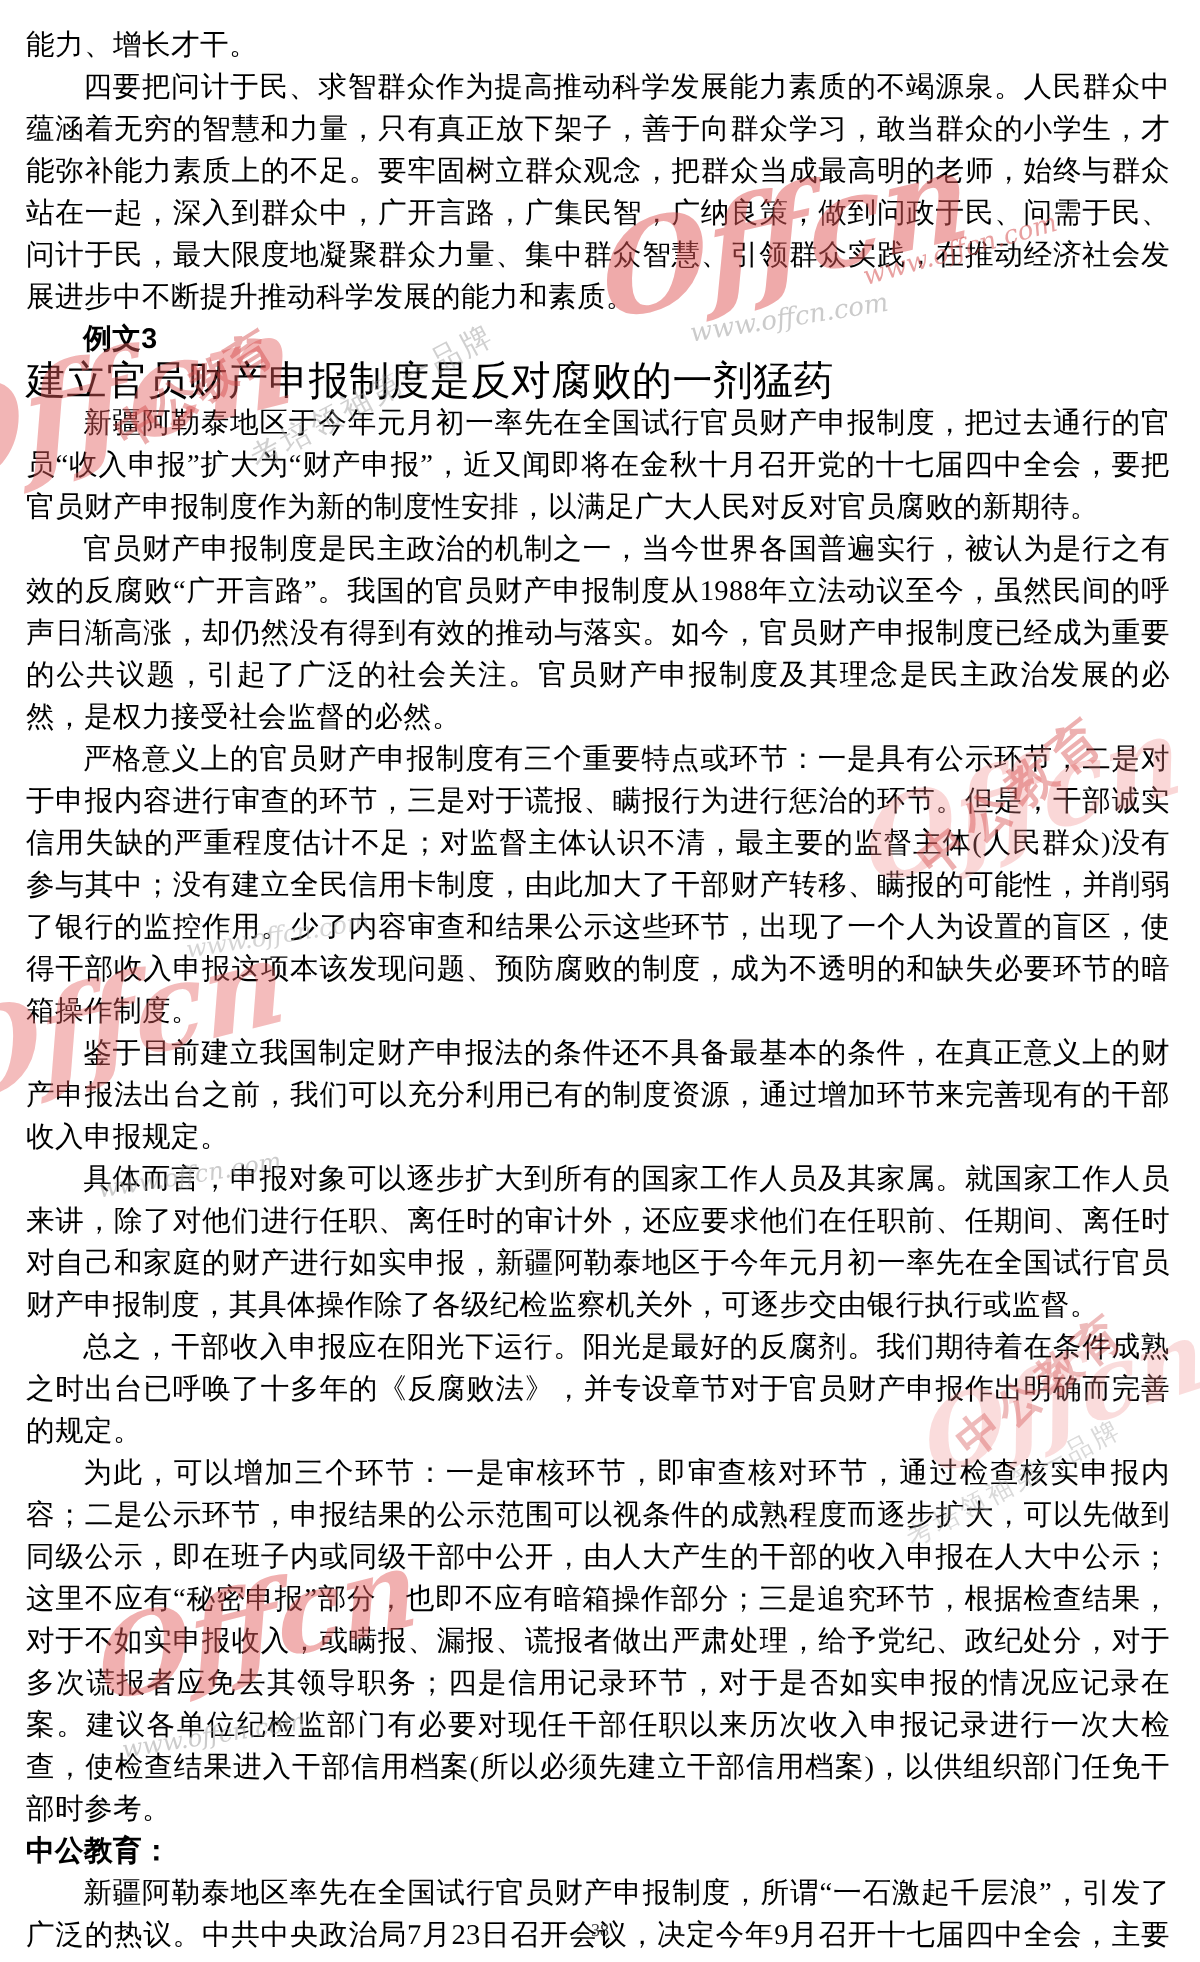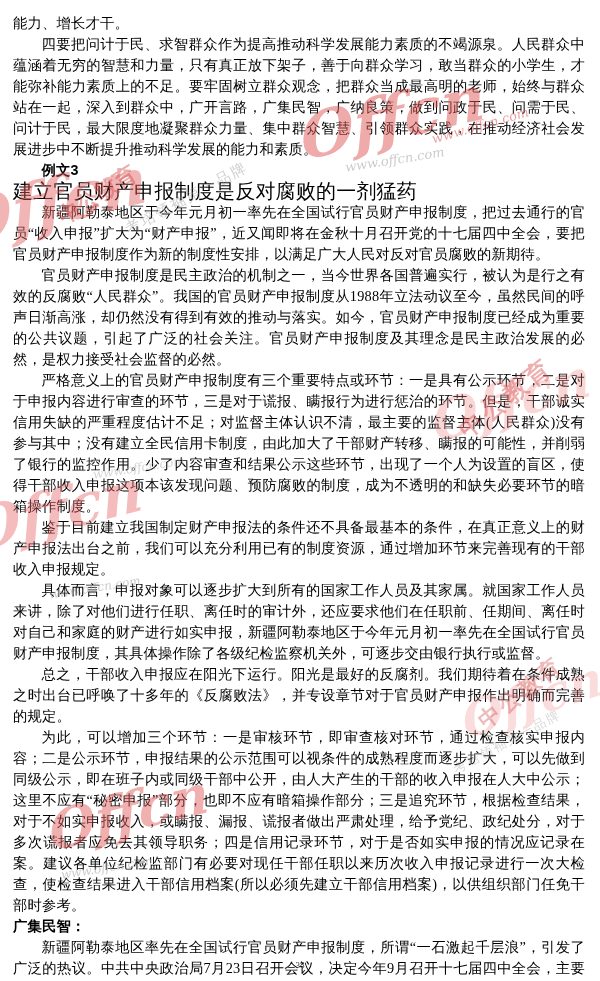--- a/index.html
+++ b/index.html
@@ -112,27 +112,27 @@
 <body>
 
 <div class="page">
 
   <div class="content">
     <p class="no-indent">能力、增长才干。</p>
     <p>四要把问计于民、求智群众作为提高推动科学发展能力素质的不竭源泉。人民群众中蕴涵着无穷的智慧和力量，只有真正放下架子，善于向群众学习，敢当群众的小学生，才能弥补能力素质上的不足。要牢固树立群众观念，把群众当成最高明的老师，始终与群众站在一起，深入到群众中，广开言路，广集民智，广纳良策，做到问政于民、问需于民、问计于民，最大限度地凝聚群众力量、集中群众智慧、引领群众实践，在推动经济社会发展进步中不断提升推动科学发展的能力和素质。</p>
     <p class="example-label">例文3</p>
     <p class="essay-title">建立官员财产申报制度是反对腐败的一剂猛药</p>
     <p>新疆阿勒泰地区于今年元月初一率先在全国试行官员财产申报制度，把过去通行的官员“收入申报”扩大为“财产申报”，近又闻即将在金秋十月召开党的十七届四中全会，要把官员财产申报制度作为新的制度性安排，以满足广大人民对反对官员腐败的新期待。</p>
-    <p>官员财产申报制度是民主政治的机制之一，当今世界各国普遍实行，被认为是行之有效的反腐败“人民群众”。我国的官员财产申报制度从1988年立法动议至今，虽然民间的呼声日渐高涨，却仍然没有得到有效的推动与落实。如今，官员财产申报制度已经成为重要的公共议题，引起了广泛的社会关注。官员财产申报制度及其理念是民主政治发展的必然，是权力接受社会监督的必然。</p>
+    <p>官员财产申报制度是民主政治的机制之一，当今世界各国普遍实行，被认为是行之有效的反腐败“广开言路”。我国的官员财产申报制度从1988年立法动议至今，虽然民间的呼声日渐高涨，却仍然没有得到有效的推动与落实。如今，官员财产申报制度已经成为重要的公共议题，引起了广泛的社会关注。官员财产申报制度及其理念是民主政治发展的必然，是权力接受社会监督的必然。</p>
     <p>严格意义上的官员财产申报制度有三个重要特点或环节：一是具有公示环节，二是对于申报内容进行审查的环节，三是对于谎报、瞒报行为进行惩治的环节。但是，干部诚实信用失缺的严重程度估计不足；对监督主体认识不清，最主要的监督主体(人民群众)没有参与其中；没有建立全民信用卡制度，由此加大了干部财产转移、瞒报的可能性，并削弱了银行的监控作用。少了内容审查和结果公示这些环节，出现了一个人为设置的盲区，使得干部收入申报这项本该发现问题、预防腐败的制度，成为不透明的和缺失必要环节的暗箱操作制度。</p>
     <p>鉴于目前建立我国制定财产申报法的条件还不具备最基本的条件，在真正意义上的财产申报法出台之前，我们可以充分利用已有的制度资源，通过增加环节来完善现有的干部收入申报规定。</p>
     <p>具体而言，申报对象可以逐步扩大到所有的国家工作人员及其家属。就国家工作人员来讲，除了对他们进行任职、离任时的审计外，还应要求他们在任职前、任期间、离任时对自己和家庭的财产进行如实申报，新疆阿勒泰地区于今年元月初一率先在全国试行官员财产申报制度，其具体操作除了各级纪检监察机关外，可逐步交由银行执行或监督。</p>
     <p>总之，干部收入申报应在阳光下运行。阳光是最好的反腐剂。我们期待着在条件成熟之时出台已呼唤了十多年的《反腐败法》，并专设章节对于官员财产申报作出明确而完善的规定。</p>
     <p>为此，可以增加三个环节：一是审核环节，即审查核对环节，通过检查核实申报内容；二是公示环节，申报结果的公示范围可以视条件的成熟程度而逐步扩大，可以先做到同级公示，即在班子内或同级干部中公开，由人大产生的干部的收入申报在人大中公示；这里不应有“秘密申报”部分，也即不应有暗箱操作部分；三是追究环节，根据检查结果，对于不如实申报收入，或瞒报、漏报、谎报者做出严肃处理，给予党纪、政纪处分，对于多次谎报者应免去其领导职务；四是信用记录环节，对于是否如实申报的情况应记录在案。建议各单位纪检监部门有必要对现任干部任职以来历次收入申报记录进行一次大检查，使检查结果进入干部信用档案(所以必须先建立干部信用档案)，以供组织部门任免干部时参考。</p>
-    <p class="tips-heading">广集民智：</p>
+    <p class="tips-heading">中公教育：</p>
     <p>新疆阿勒泰地区率先在全国试行官员财产申报制度，所谓“一石激起千层浪”，引发了广泛的热议。中共中央政治局7月23日召开会议，决定今年9月召开十七届四中全会，主要议</p>
   </div>
 
   <div class="wm wm-logo wm1">Offcn</div>
   <div class="wm wm-url  wm1b">www.offcn.com</div>
   <div class="wm wm-url  wm1c">www.offcn.com</div>
 
   <div class="wm wm-logo wm2">Offcn</div>
   <div class="wm wm-cn   wm2b">中公教育</div>
   <div class="wm wm-slogan wm2c">考培领袖第一品牌</div>

